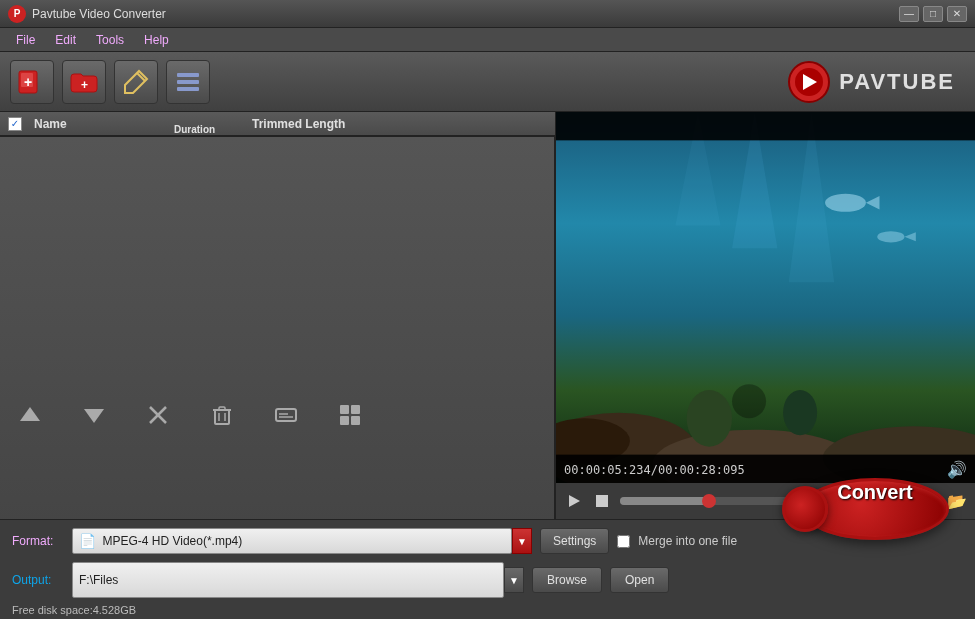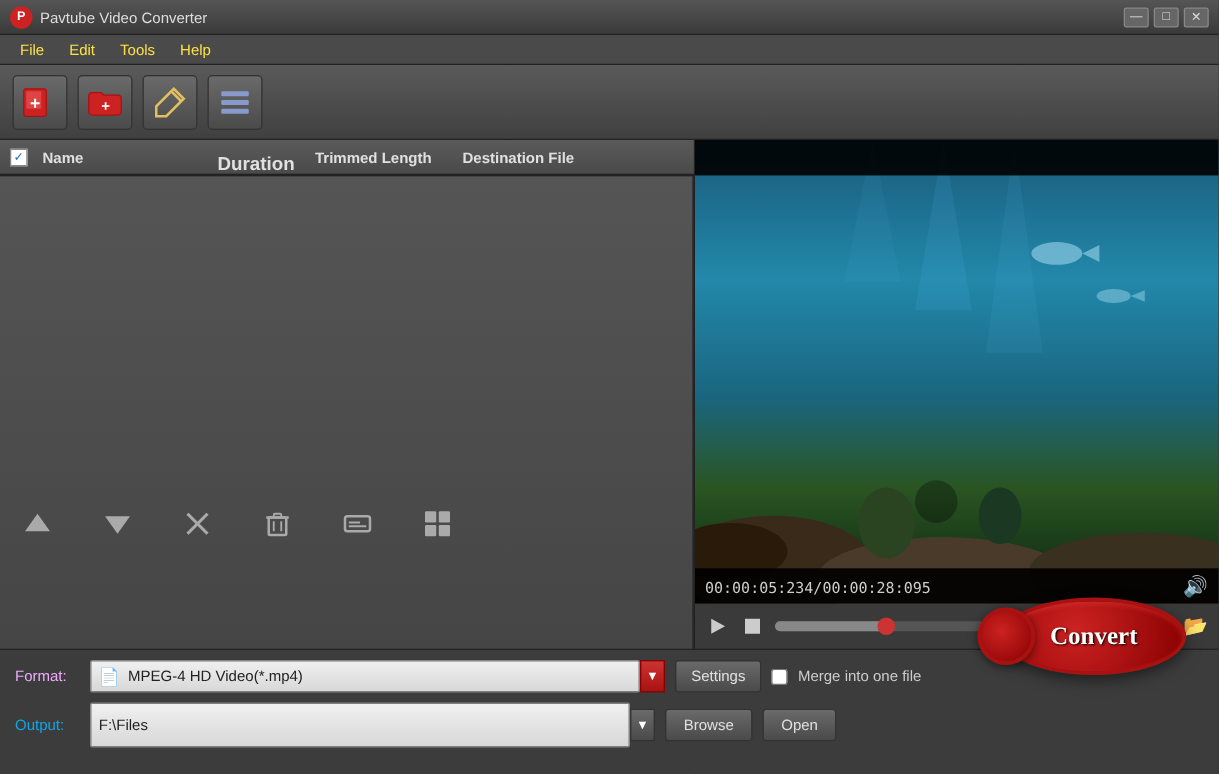--- a/index.html
+++ b/index.html
@@ -65,21 +65,21 @@
       background: #4a4a4a;
       height: 24px;
       display: flex;
       align-items: center;
       padding: 0 8px;
       gap: 4px;
       border-bottom: 1px solid #222;
     }
     .menu-item {
       padding: 2px 8px;
-      color: #fde047;
+      color: #f0abfc;
       cursor: pointer;
       font-size: 12px;
       border-radius: 2px;
     }
 
     
     #toolbar {
       background: linear-gradient(to bottom, #5a5a5a, #404040);
       height: 60px;
       display: flex;
@@ -147,21 +147,21 @@
     .col-name {
       width: 140px;
       padding: 0 4px;
       font-size: 12px;
       color: #e0e0e0;
       font-weight: bold;
     }
     .col-duration {
       width: 78px;
       padding: 0 4px;
-      font-size: 15px;
+      font-size: 10px;
       color: #e0e0e0;
       font-weight: bold;
       margin-top: 12px;
     }
     .col-trimmed {
       width: 118px;
       padding: 0 4px;
       font-size: 12px;
       color: #e0e0e0;
       font-weight: bold;
@@ -393,30 +393,29 @@
       font-size: 11px;
       color: #bbb;
     }
     #convert-btn {
       width: 148px;
       height: 62px;
       background: radial-gradient(circle at 40% 40%, #cc2222, #880000);
       border: 3px solid #aa1111;
       border-radius: 50%;
       display: flex;
-      align-items: center;
+      align-items: flex-start;
       justify-content: center;
       font-size: 20px;
       font-weight: bold;
       color: #fff;
       cursor: pointer;
       text-shadow: 1px 1px 2px #000;
       box-shadow: 0 4px 12px rgba(0,0,0,0.5), inset 0 2px 4px rgba(255,80,80,0.3);
       position: relative;
-      font-family: Liberation Serif, serif;
     }
     #convert-btn::before {
       content: '';
       width: 40px;
       height: 40px;
       background: radial-gradient(circle at 40% 40%, #cc2222, #880000);
       border: 3px solid #aa1111;
       border-radius: 50%;
       position: absolute;
       left: -22px;
@@ -481,34 +480,41 @@
       <line x1="16" y1="6" x2="24" y2="14" stroke="#e0c060" stroke-width="2"></line>
     </svg>
   </div>
   <div class="toolbar-btn" title="List">
     <svg width="30" height="30" viewBox="0 0 30 30">
       <rect x="4" y="6" width="22" height="4" rx="1" fill="#8899cc"></rect>
       <rect x="4" y="13" width="22" height="4" rx="1" fill="#8899cc"></rect>
       <rect x="4" y="20" width="22" height="4" rx="1" fill="#8899cc"></rect>
     </svg>
   </div>
+  <div id="logo">
+    <svg id="logo-icon" width="44" height="44" viewBox="0 0 44 44">
+      <circle cx="22" cy="22" r="20" fill="#cc2222" stroke="#880000" stroke-width="2"></circle>
+      <circle cx="22" cy="22" r="14" fill="#aa0000"></circle>
+      <path d="M16 14 L16 30 L30 22 Z" fill="white"></path>
+    </svg>
+    <span id="logo-text">PAVTUBE</span>
+  </div>
 </div>
 
 <div style="display:flex; height: 407px;">
 
   <div id="file-panel">
 
     <div id="file-header">
       <div class="col-check">
         <div class="custom-checkbox">✓</div>
       </div>
       <div class="col-name">Name</div>
       <div class="col-duration">Duration</div>
       <div class="col-trimmed">Trimmed Length</div>
-      <div class="col-dest">Destination File</div>
     </div>
 
     <div id="file-list">
       
     </div>
     <div id="empty-area"></div>
 
     <div id="action-bar">
       <div class="action-btn">
         <svg width="24" height="24" viewBox="0 0 24 24">
@@ -646,18 +652,19 @@
     <div style="display:flex;align-items:center;flex:0 0 440px;">
       <div id="output-path">
         <span>F:\Files</span>
       </div>
       <div id="output-dropdown-btn">▼</div>
     </div>
     <div id="browse-btn">Browse</div>
     <div id="open-btn">Open</div>
   </div>
 
+  <div id="diskspace">Free disk space:4.528GB</div>
 </div>
 
 <style>
   #bottom-controls { position: relative; }
   #format-row { position: relative; }
 </style>
 
 </body></html>

